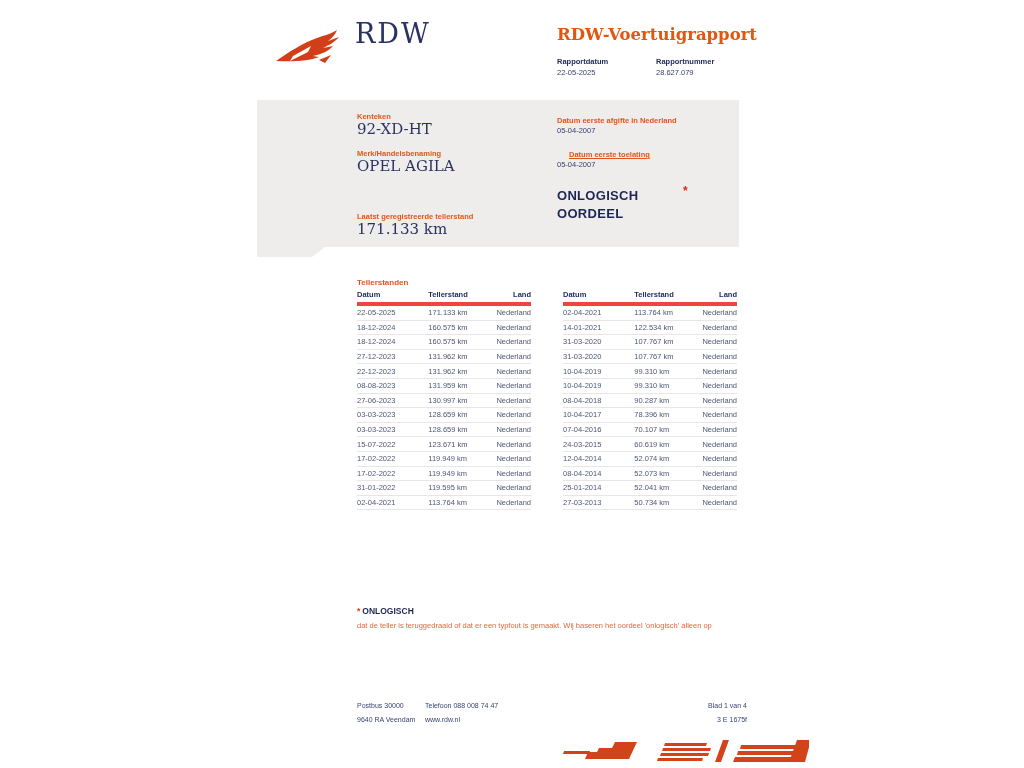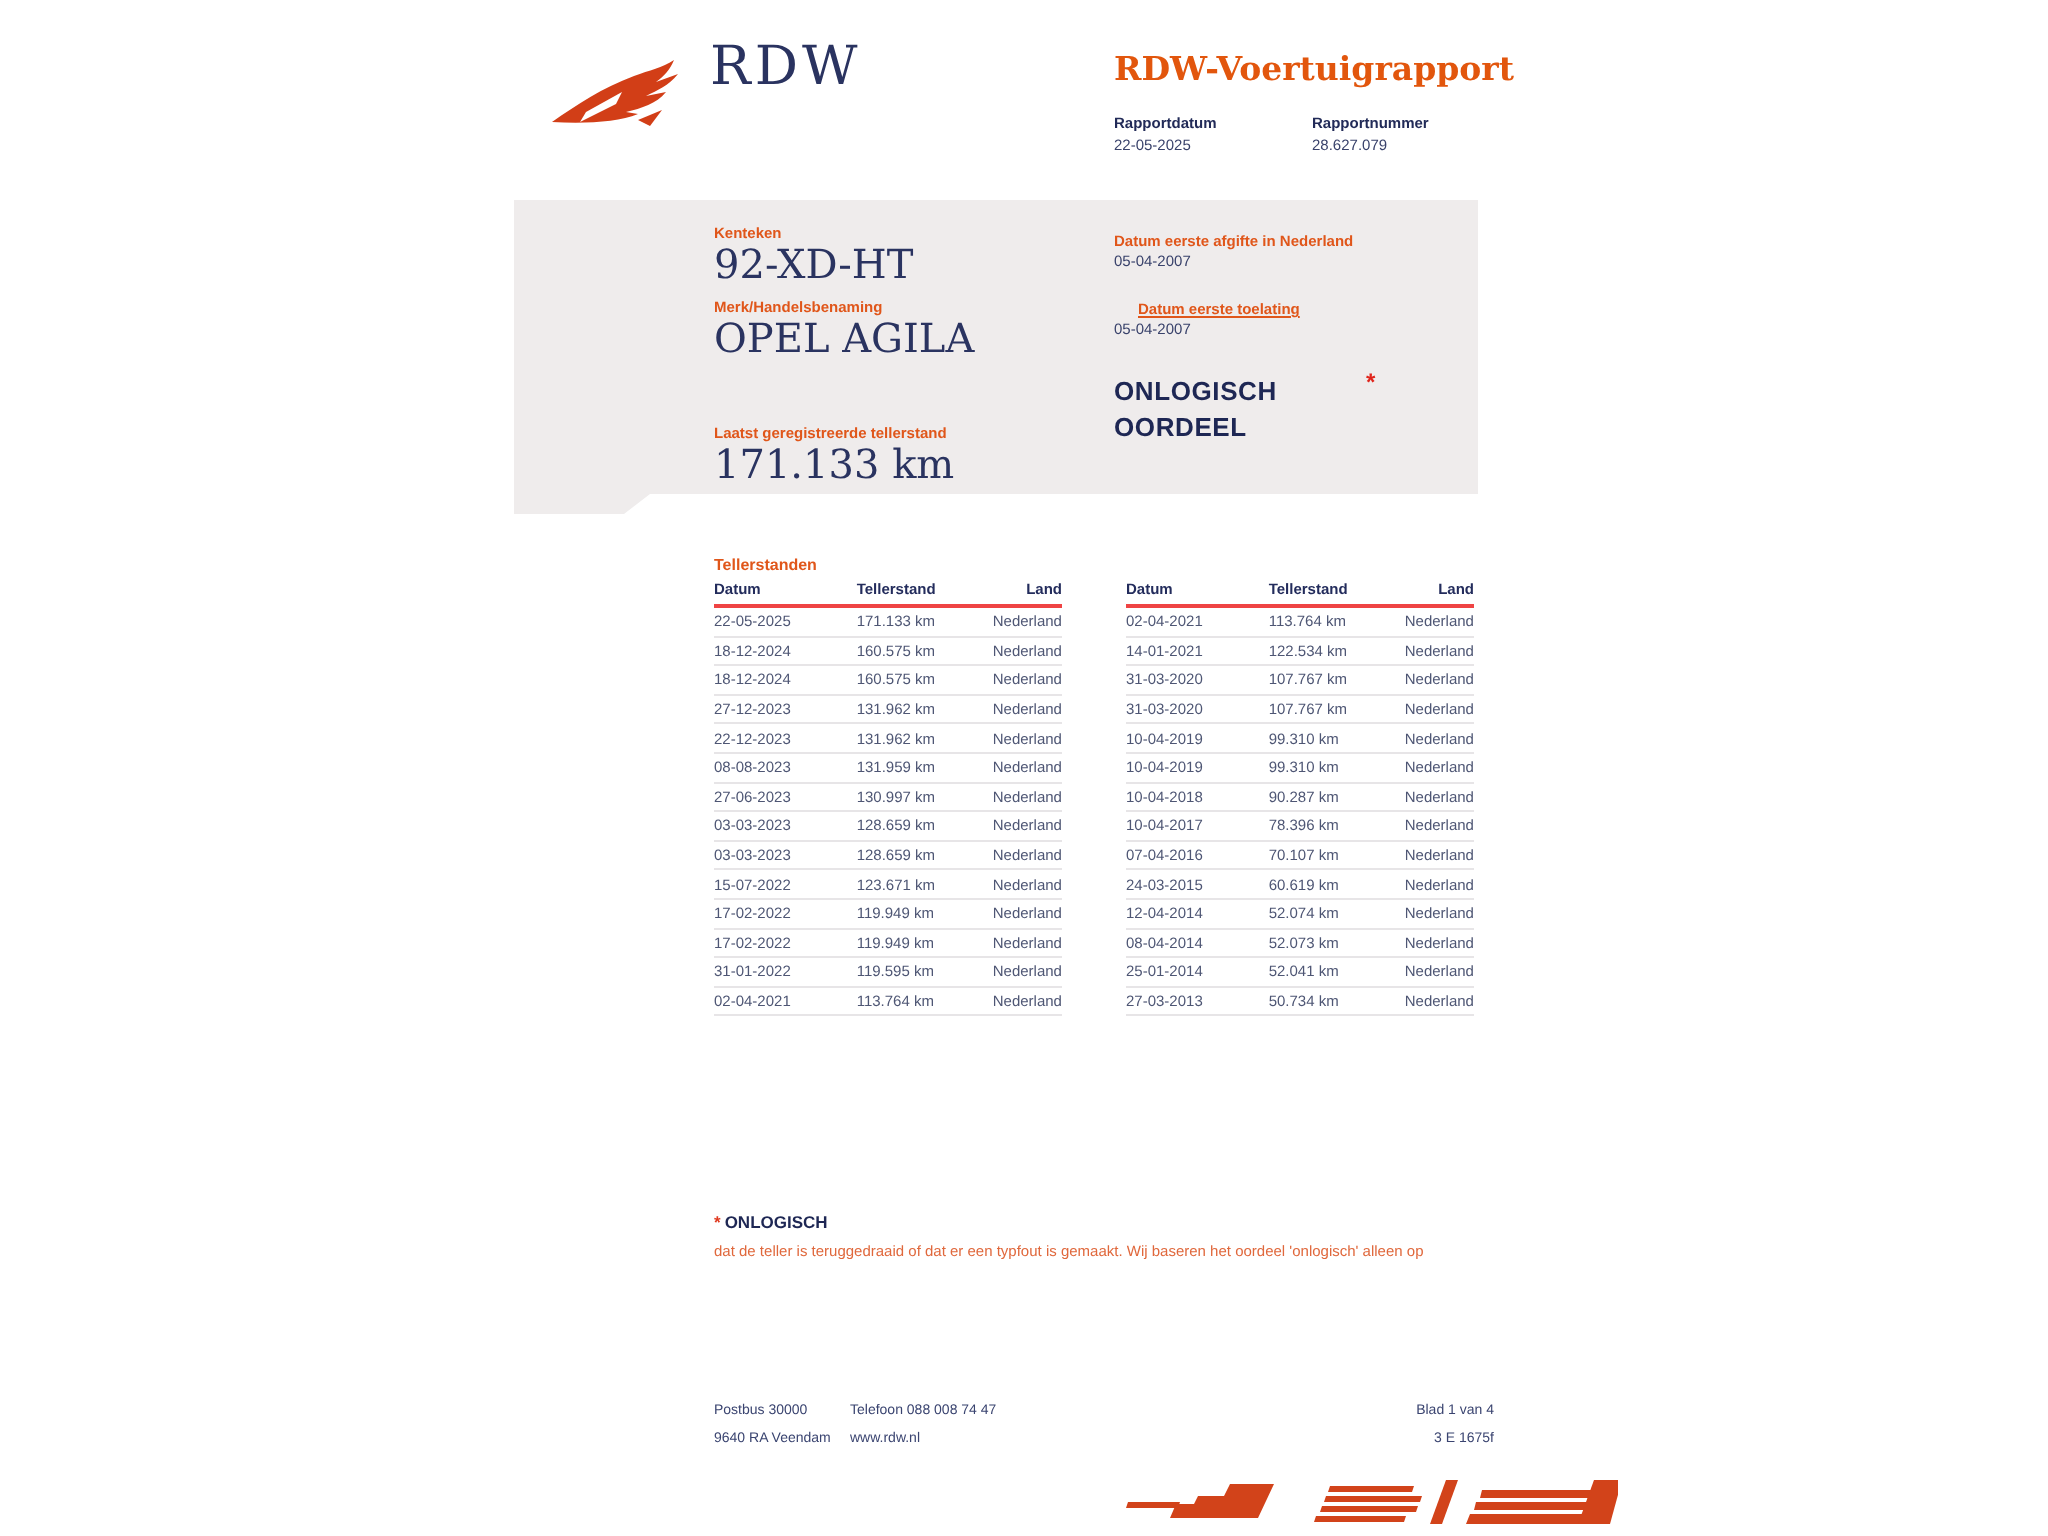--- a/index.html
+++ b/index.html
@@ -23,21 +23,21 @@
   .meta-value { position:absolute; top:68px; font-size:7.5px; color:#39426B; }
   .rd { left:540px; } .rn { left:639px; }
 
   
   .summary-box {
     position:absolute; left:240px; top:100px; width:482px; height:157px;
     background:#EFECEC;
     clip-path:polygon(0 0, 100% 0, 100% calc(100% - 10px), 68px calc(100% - 10px), 55px 100%, 0 100%);
   }
   .s-label { position:absolute; font-size:7.5px; font-weight:bold; color:#E0561A; }
-  .s-value-serif { position:absolute; font-family:"DejaVu Serif", serif; font-size:20px; color:#2A3360; }
+  .s-value-serif { position:absolute; font-family:"DejaVu Serif", serif; font-size:15px; color:#2A3360; }
   .s-value-sans { position:absolute; font-size:7.5px; color:#39426B; }
   .kenteken-label { left:100px; top:12px; }
   .kenteken-value { left:100px; top:20px; }
   .merk-label { left:100px; top:49px; }
   .merk-value { left:100px; top:57px; }
   .teller-label { left:100px; top:112px; }
   .teller-value { left:100px; top:120px; }
   .afgifte-label { left:300px; top:16px; }
   .afgifte-value { left:300px; top:26px; }
   .toelating-label { left:312px; top:50px;text-decoration:underline; }
@@ -45,21 +45,21 @@
   .oordeel {
     position:absolute; left:300px; top:87px;
     font-size:13px; font-weight:bold; color:#1E2754; line-height:17.5px; letter-spacing:.3px;
   }
   .oordeel-star { position:absolute; left:426px; top:84px; font-size:12px; font-weight:bold; color:#E0251C; }
 
   
   .tables-title { position:absolute; left:340px; top:278px; font-size:8px; font-weight:bold; color:#E0561A; }
   .vtable { position:absolute; top:290px; width:174px; font-size:7.5px; }
   .vtable.left { left:340px; } .vtable.right { left:546px; }
-  .thead { display:flex; border-bottom:2px solid #ef4444; padding-bottom:3px; font-weight:bold; color:#232C5C; }
+  .thead { display:flex; border-bottom:4px solid #ef4444; padding-bottom:3px; font-weight:bold; color:#232C5C; }
   .trow { display:flex; height:14.6px; align-items:center; border-bottom:1px solid #E7E5E7; color:#4E5674; }
   .c0 { width:41%; text-align:left; }
   .c1 { width:34%; text-align:left; }
   .c2 { width:25%; text-align:right; }
 
   
   .fn-title { position:absolute; left:340px; top:606px; font-size:8.5px; font-weight:bold; color:#1E2754; }
   .fn-star { color:#E03A20; margin-right:2px; }
   .fn-body { position:absolute; left:340px; top:620px; width:400px; font-size:7.5px; line-height:12.8px; color:#E0683C; }
 
@@ -220,21 +220,21 @@
         <div class="c0">10-04-2019</div>
         <div class="c1">99.310 km</div>
         <div class="c2">Nederland</div>
       </div>
       <div class="trow">
         <div class="c0">10-04-2019</div>
         <div class="c1">99.310 km</div>
         <div class="c2">Nederland</div>
       </div>
       <div class="trow">
-        <div class="c0">10-04-2018</div>
+        <div class="c0">08-04-2018</div>
         <div class="c1">90.287 km</div>
         <div class="c2">Nederland</div>
       </div>
       <div class="trow">
         <div class="c0">10-04-2017</div>
         <div class="c1">78.396 km</div>
         <div class="c2">Nederland</div>
       </div>
       <div class="trow">
         <div class="c0">07-04-2016</div>

